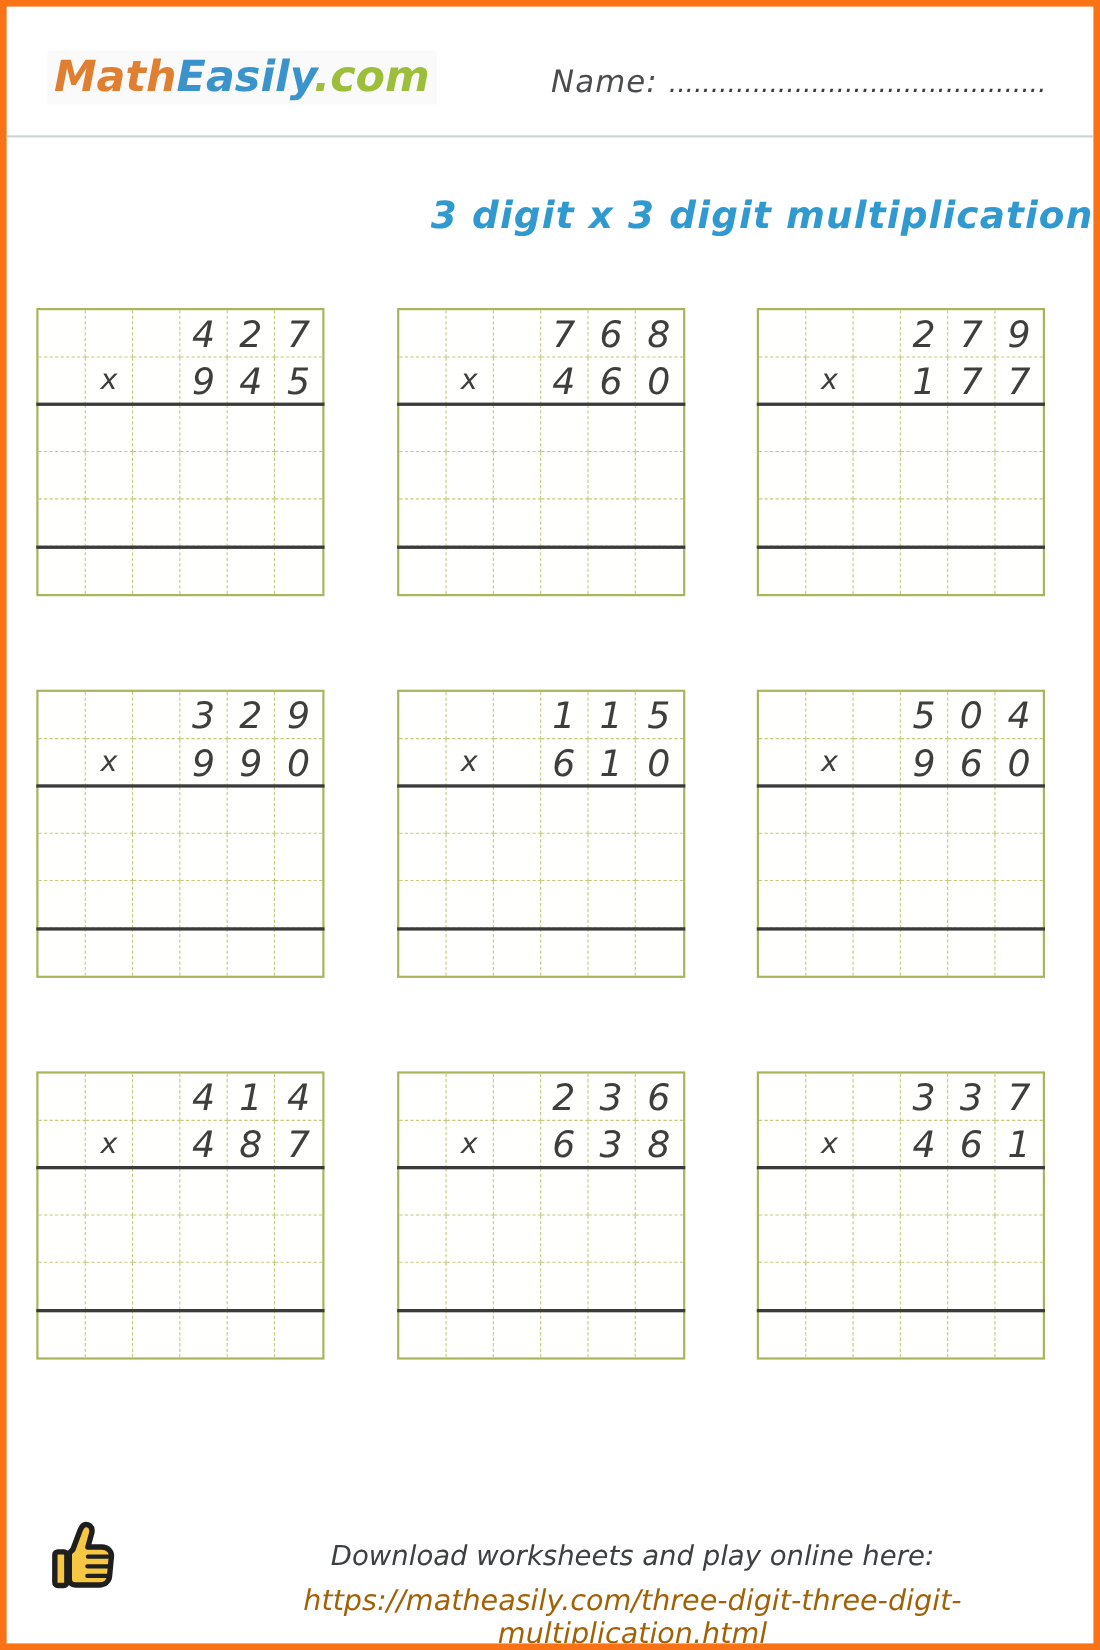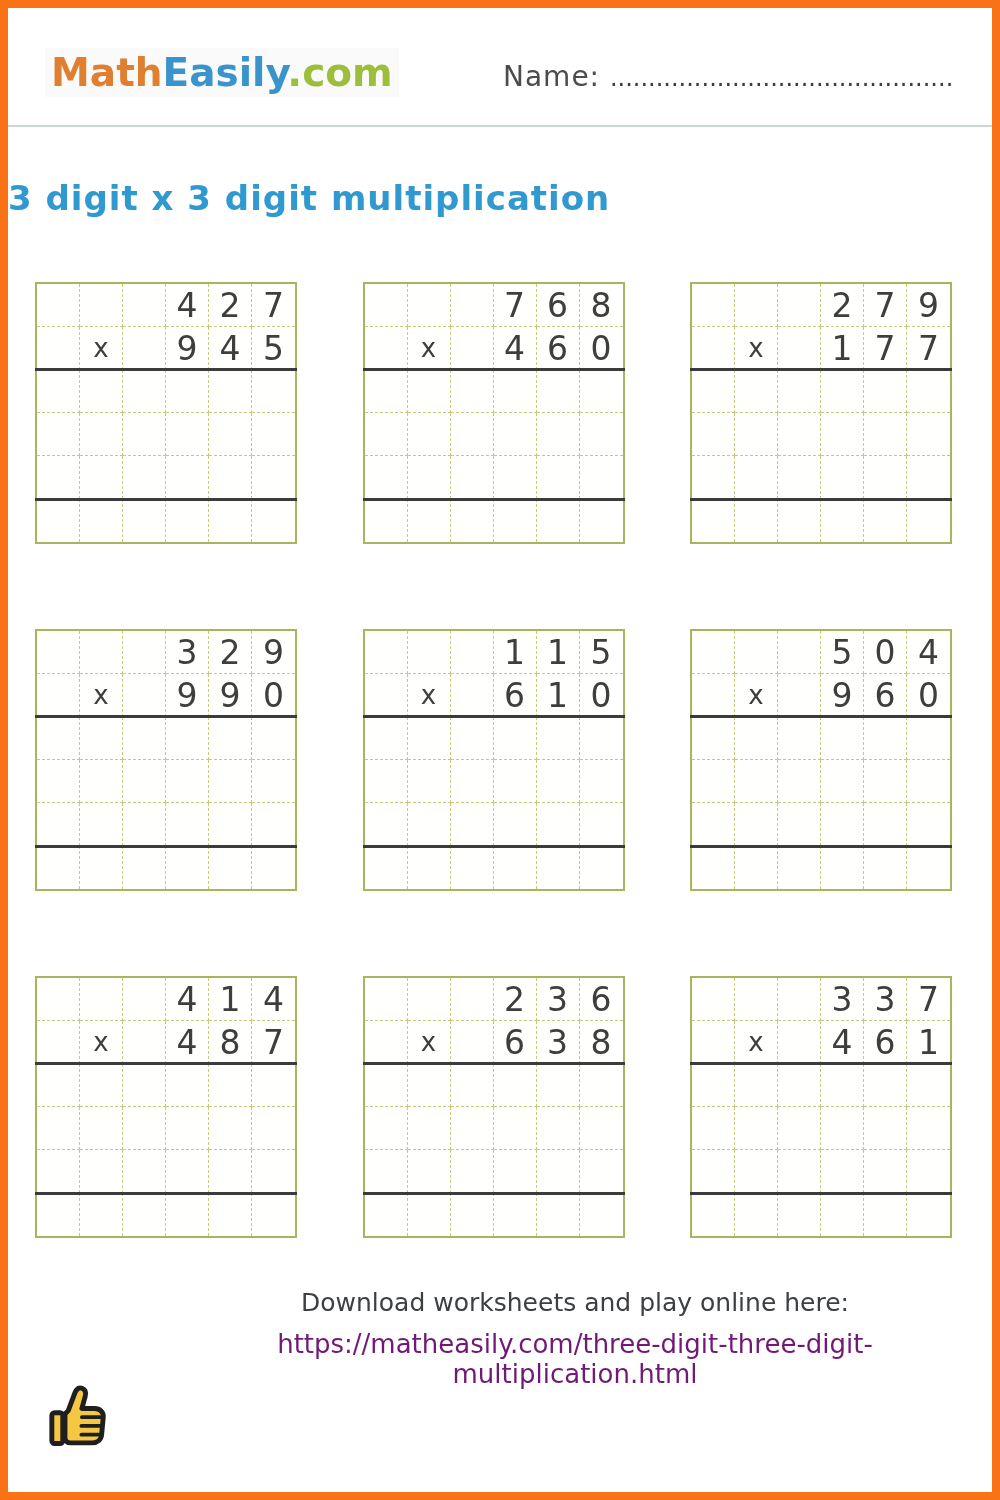--- a/index.html
+++ b/index.html
@@ -2,23 +2,24 @@
 <html><head>
 <meta charset="utf-8">
 <style>
   html,body { margin:0; padding:0; background:#e8e8e8; }
   * { box-sizing:border-box; }
   .page {
     position:relative;
     width:1000px; height:1500px;
     margin:0 auto;
     background:#ffffff;
-    border:8px solid #f97316;
+    border:6px solid #f97316;
     font-family:"DejaVu Sans","Liberation Sans",sans-serif;
     overflow:hidden;
+    font-style:italic;
   }
   
   .logo {
     position:absolute; left:37px; top:40px;
     font-size:39px; font-weight:bold; letter-spacing:0px;
     background:#fafafa; padding:2px 6px;
   }
   .logo .p1 { color:#df7f2f; }
   .logo .p2 { color:#3b93cc; }
   .logo .p3 { color:#9cbe3b; }
@@ -28,21 +29,21 @@
     white-space:nowrap;
   }
   .name-block .dots { color:#3d3d3d; font-size:24px; letter-spacing:0px; }
   .header-rule {
     position:absolute; left:0; top:117px; width:100%; height:2px;
     background:#ccd4d6;
   }
   
   .title {
     position:absolute; left:0; top:170px; width:100%;
-    text-align:left;
+    text-align:right;
     font-size:34px; font-weight:bold; letter-spacing:1px;
     color:#2f99d0;
   }
   
   .sheets {
     position:absolute; left:27px; top:274px; width:917px;
     display:grid;
     grid-template-columns:repeat(3, 262px);
     justify-content:space-between;
     row-gap:85px;
@@ -67,26 +68,26 @@
   .cell.digit { font-size:33px; }
   .cell.op { font-size:26px; }
   .rule {
     position:absolute; left:-2px; right:-2px; height:3px;
     background:#3b3b3b;
   }
   .rule-top { top:84px; }
   .rule-bottom { top:214px; }
   
   .footer {
-    position:absolute; left:0; top:1280px; width:100%;
+    position:absolute; left:0; top:1394px; width:100%;
     padding-left:150px;
     text-align:center;
   }
   .footer .line1 { font-size:25px; color:#3d4043; margin:0 0 12px 0; }
-  .footer .line2 { font-size:26px; color:#701a75; margin:0; }
+  .footer .line2 { font-size:26px; color:#a16207; margin:0; }
   .thumb {
     position:absolute; left:34px; top:1372px;
     width:70px; height:70px;
   }
 </style>
 </head>
 <body>
 
 <div class="page">
 

